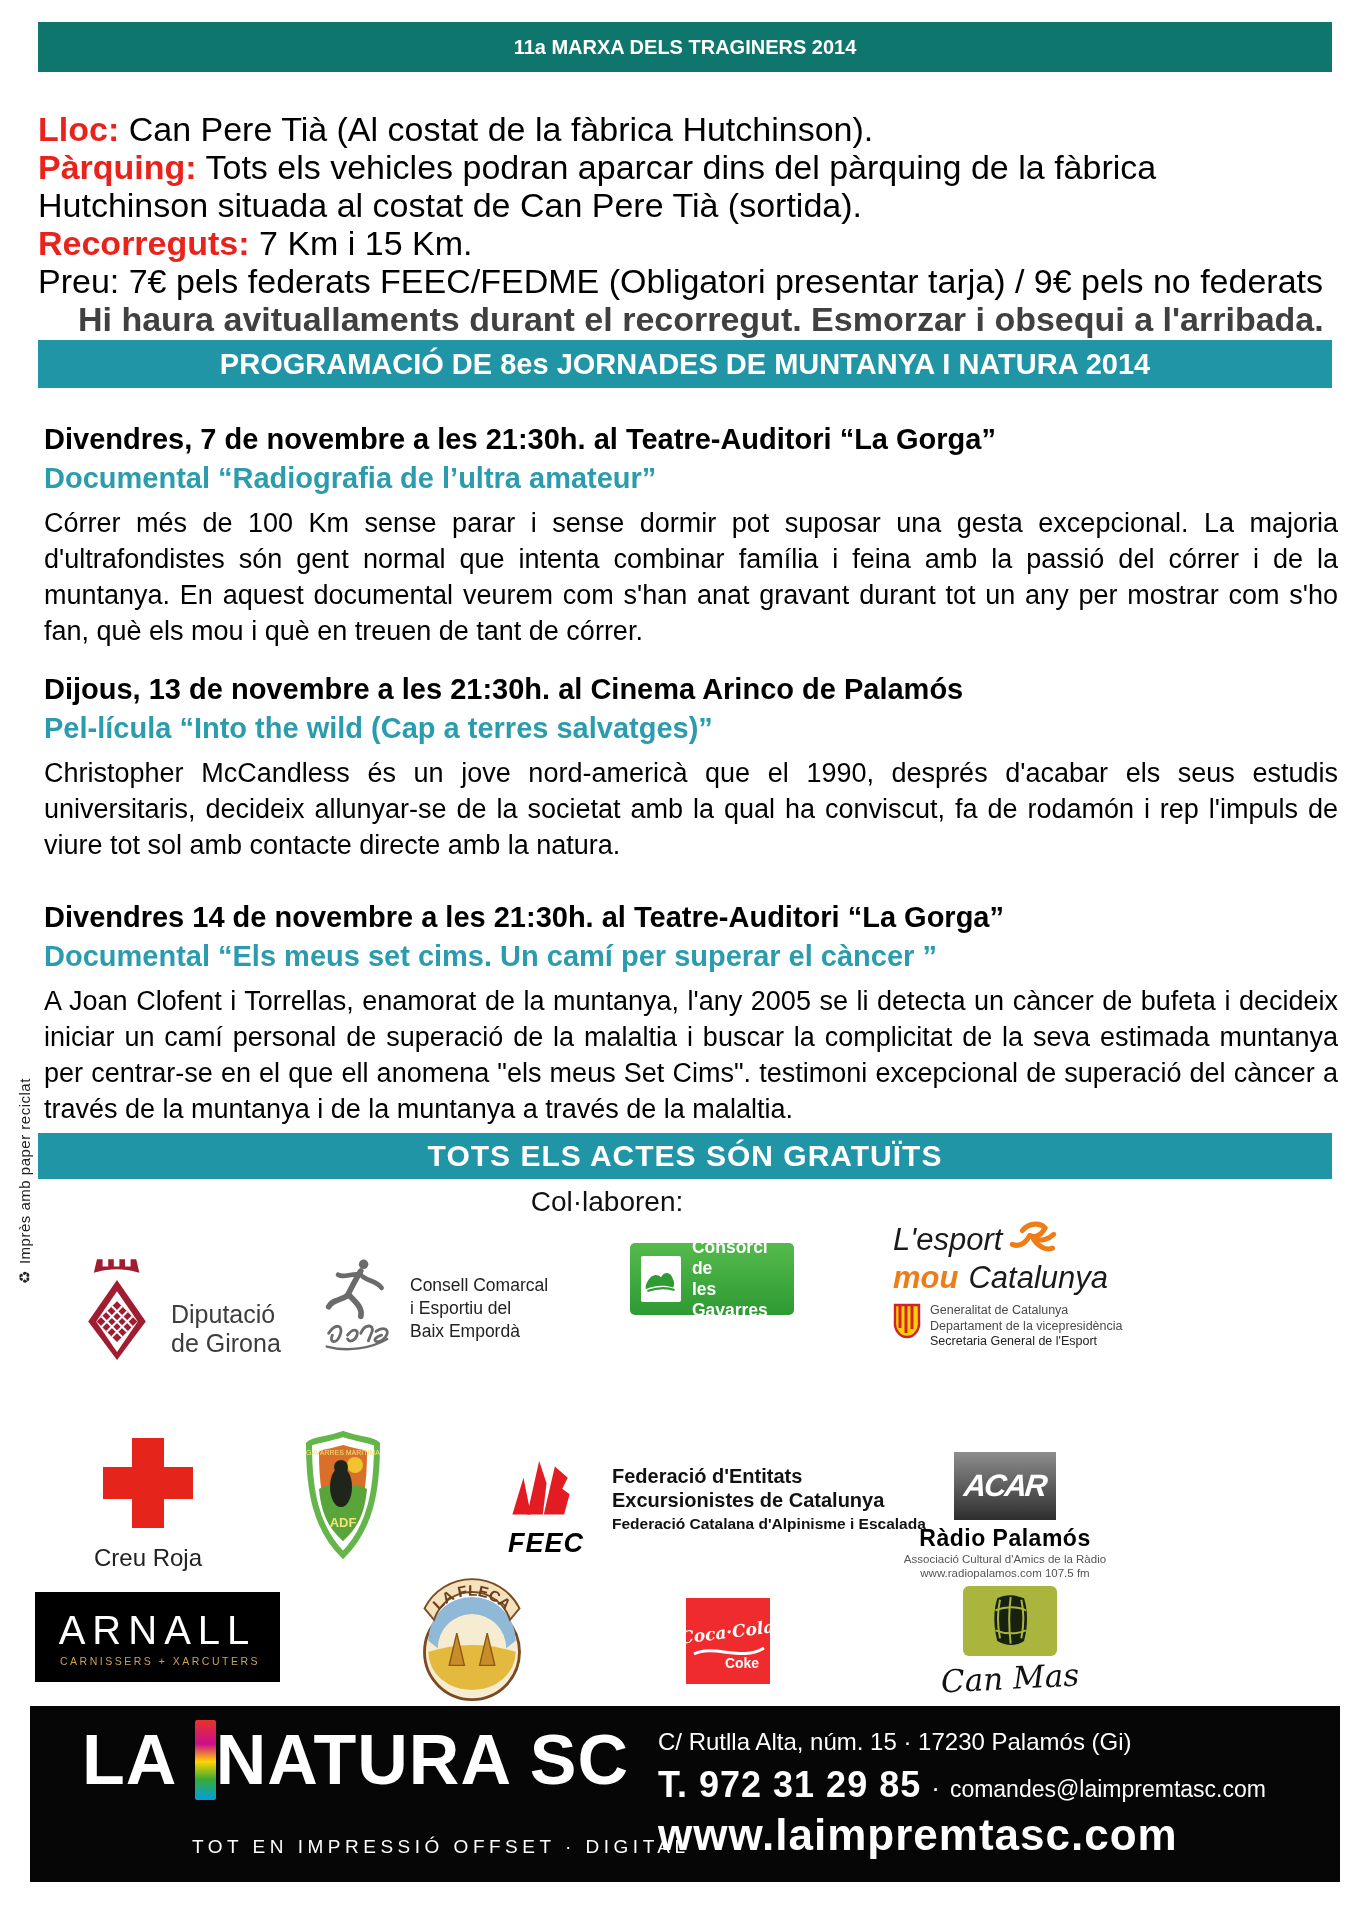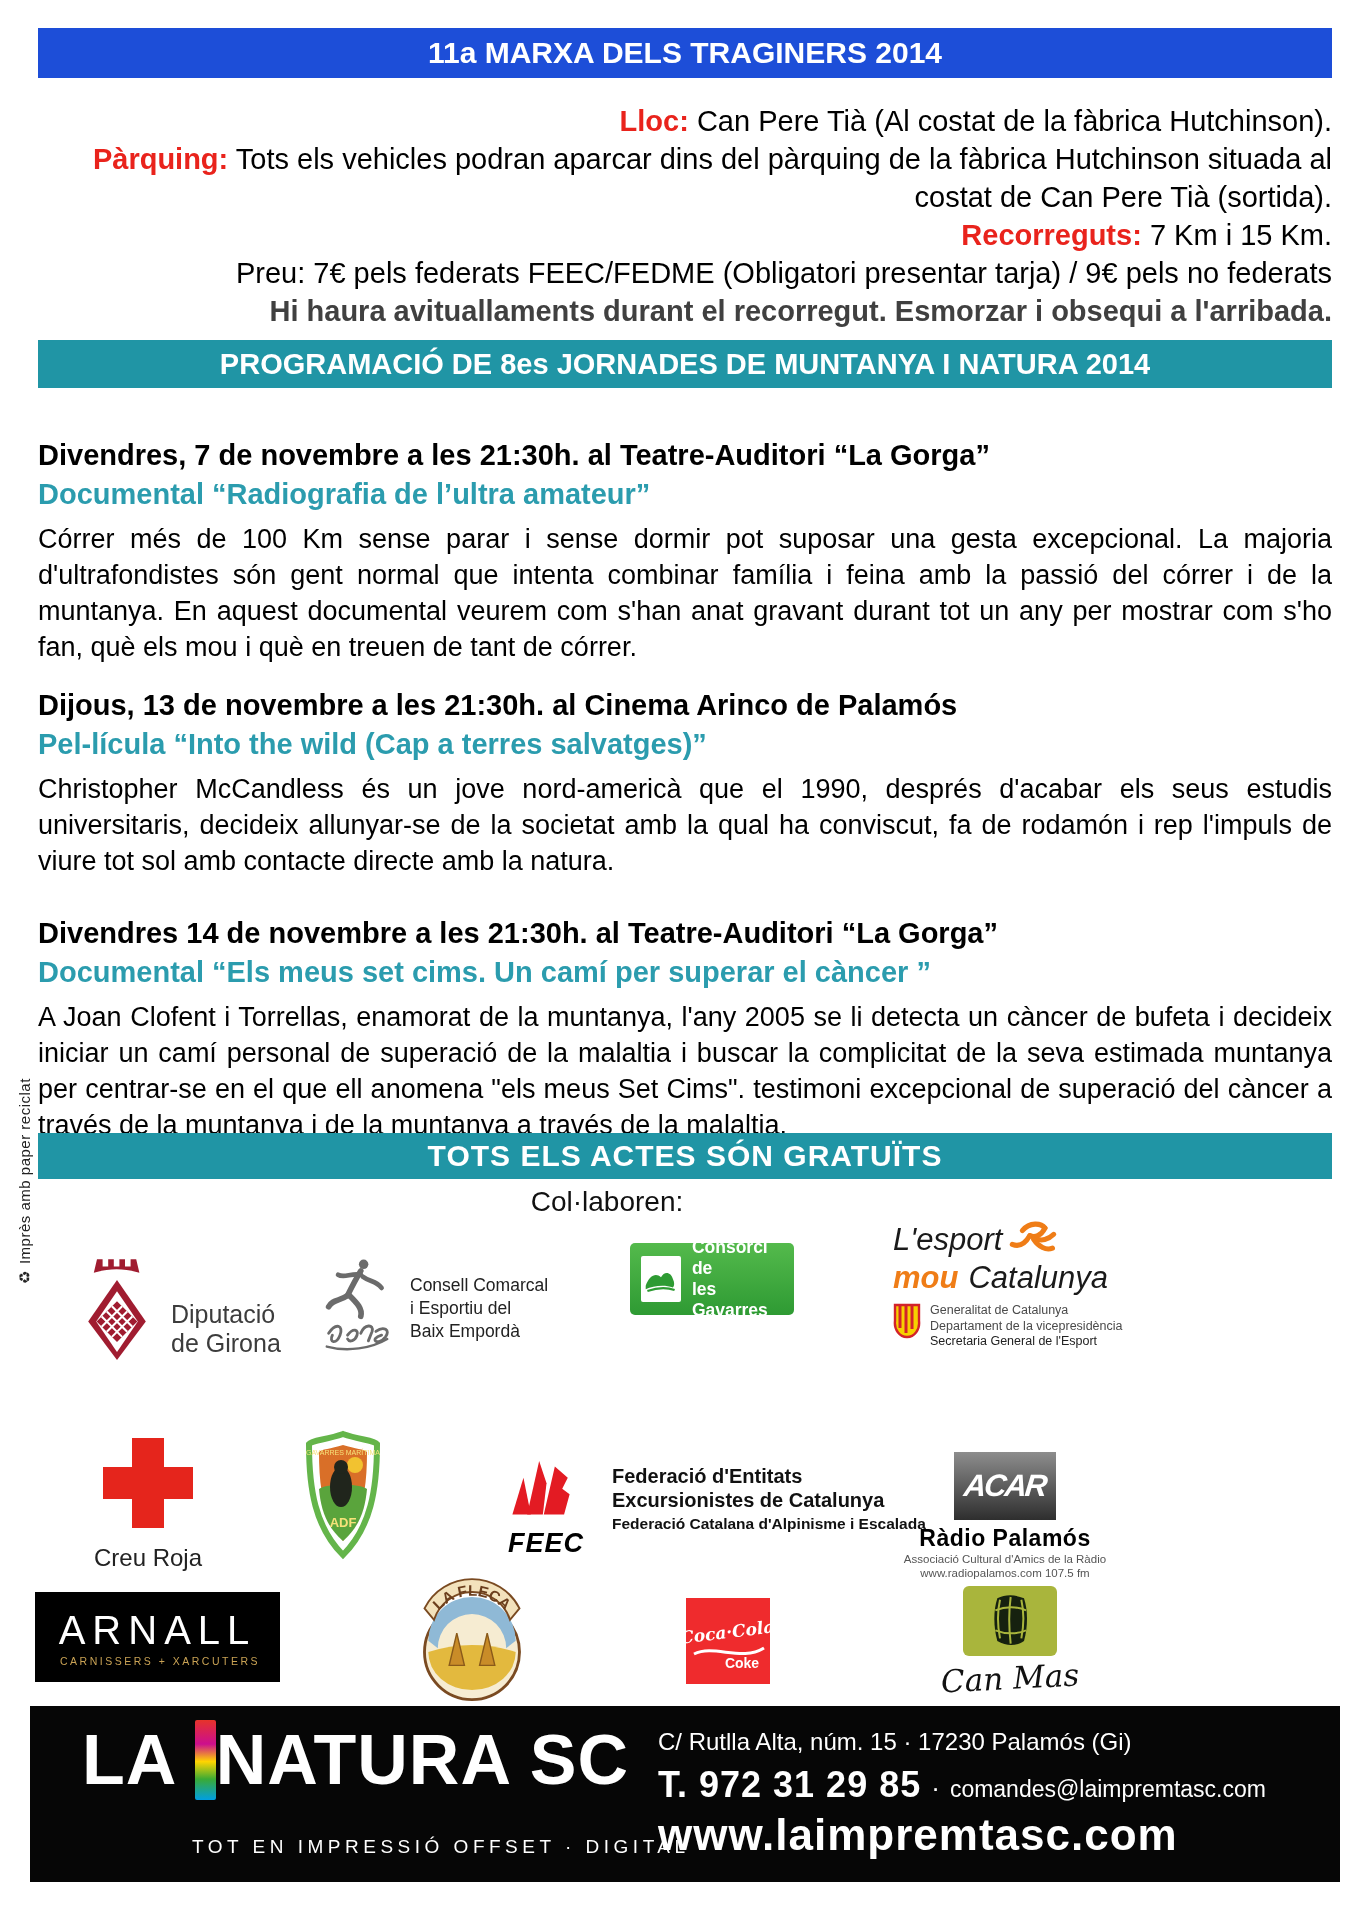--- a/index.html
+++ b/index.html
@@ -5,29 +5,29 @@
   * { margin:0; padding:0; box-sizing:border-box; }
   html,body { background:#ffffff; }
   .page {
     position:relative; width:1370px; height:1920px; background:#fff; overflow:hidden;
     font-family:"Liberation Sans", sans-serif; color:#111;
   }
   .banner {
     position:absolute; left:38px; width:1294px; display:flex; align-items:center;
     justify-content:center; color:#fff; font-weight:bold;
   }
-  .banner.red   { top:28px;   height:50px; background:#1d4ed8; font-size:30px; }
+  .banner.red   { top:22px;   height:50px; background:#0f766e; font-size:20px; }
   .banner.teal1 { top:340px;  height:48px; background:#2095a5; font-size:29px; }
   .banner.teal2 { top:1133px; height:46px; background:#2095a5; font-size:30px; letter-spacing:1px; }
 
-  .info { position:absolute; left:38px; top:102px; width:1294px; font-size:29px; line-height:38px; color:#000;text-align:right; }
+  .info { position:absolute; left:38px; top:110px; width:1294px; font-size:34px; line-height:38px; color:#000; }
   .label-red { color:#e9231c; font-weight:bold; }
   .highlight  { color:#404040; font-weight:bold;margin-left:40px; }
 
-  .event { position:absolute; left:38px; width:1294px;margin-top:16px; }
+  .event { position:absolute; left:44px; width:1294px; }
   #event-1 { top:422px; } #event-2 { top:672px; } #event-3 { top:900px; }
   .event .when  { font-weight:bold; font-size:29px; line-height:34px; color:#000; }
   .event .title { font-weight:bold; font-size:29px; line-height:34px; color:#2b9cae; margin-top:5px; }
   .event .desc  { font-size:27px; line-height:36px; text-align:justify; margin-top:10px; color:#000; }
 
   .collab-heading { position:absolute; left:0; top:1186px; width:1180px; text-align:center; font-size:28px; color:#111;padding-left:34px; }
 
   .logo { position:absolute; }
   
   #logo-diputacio { left:75px; top:1248px; width:230px; display:flex; align-items:flex-end; gap:12px; }

